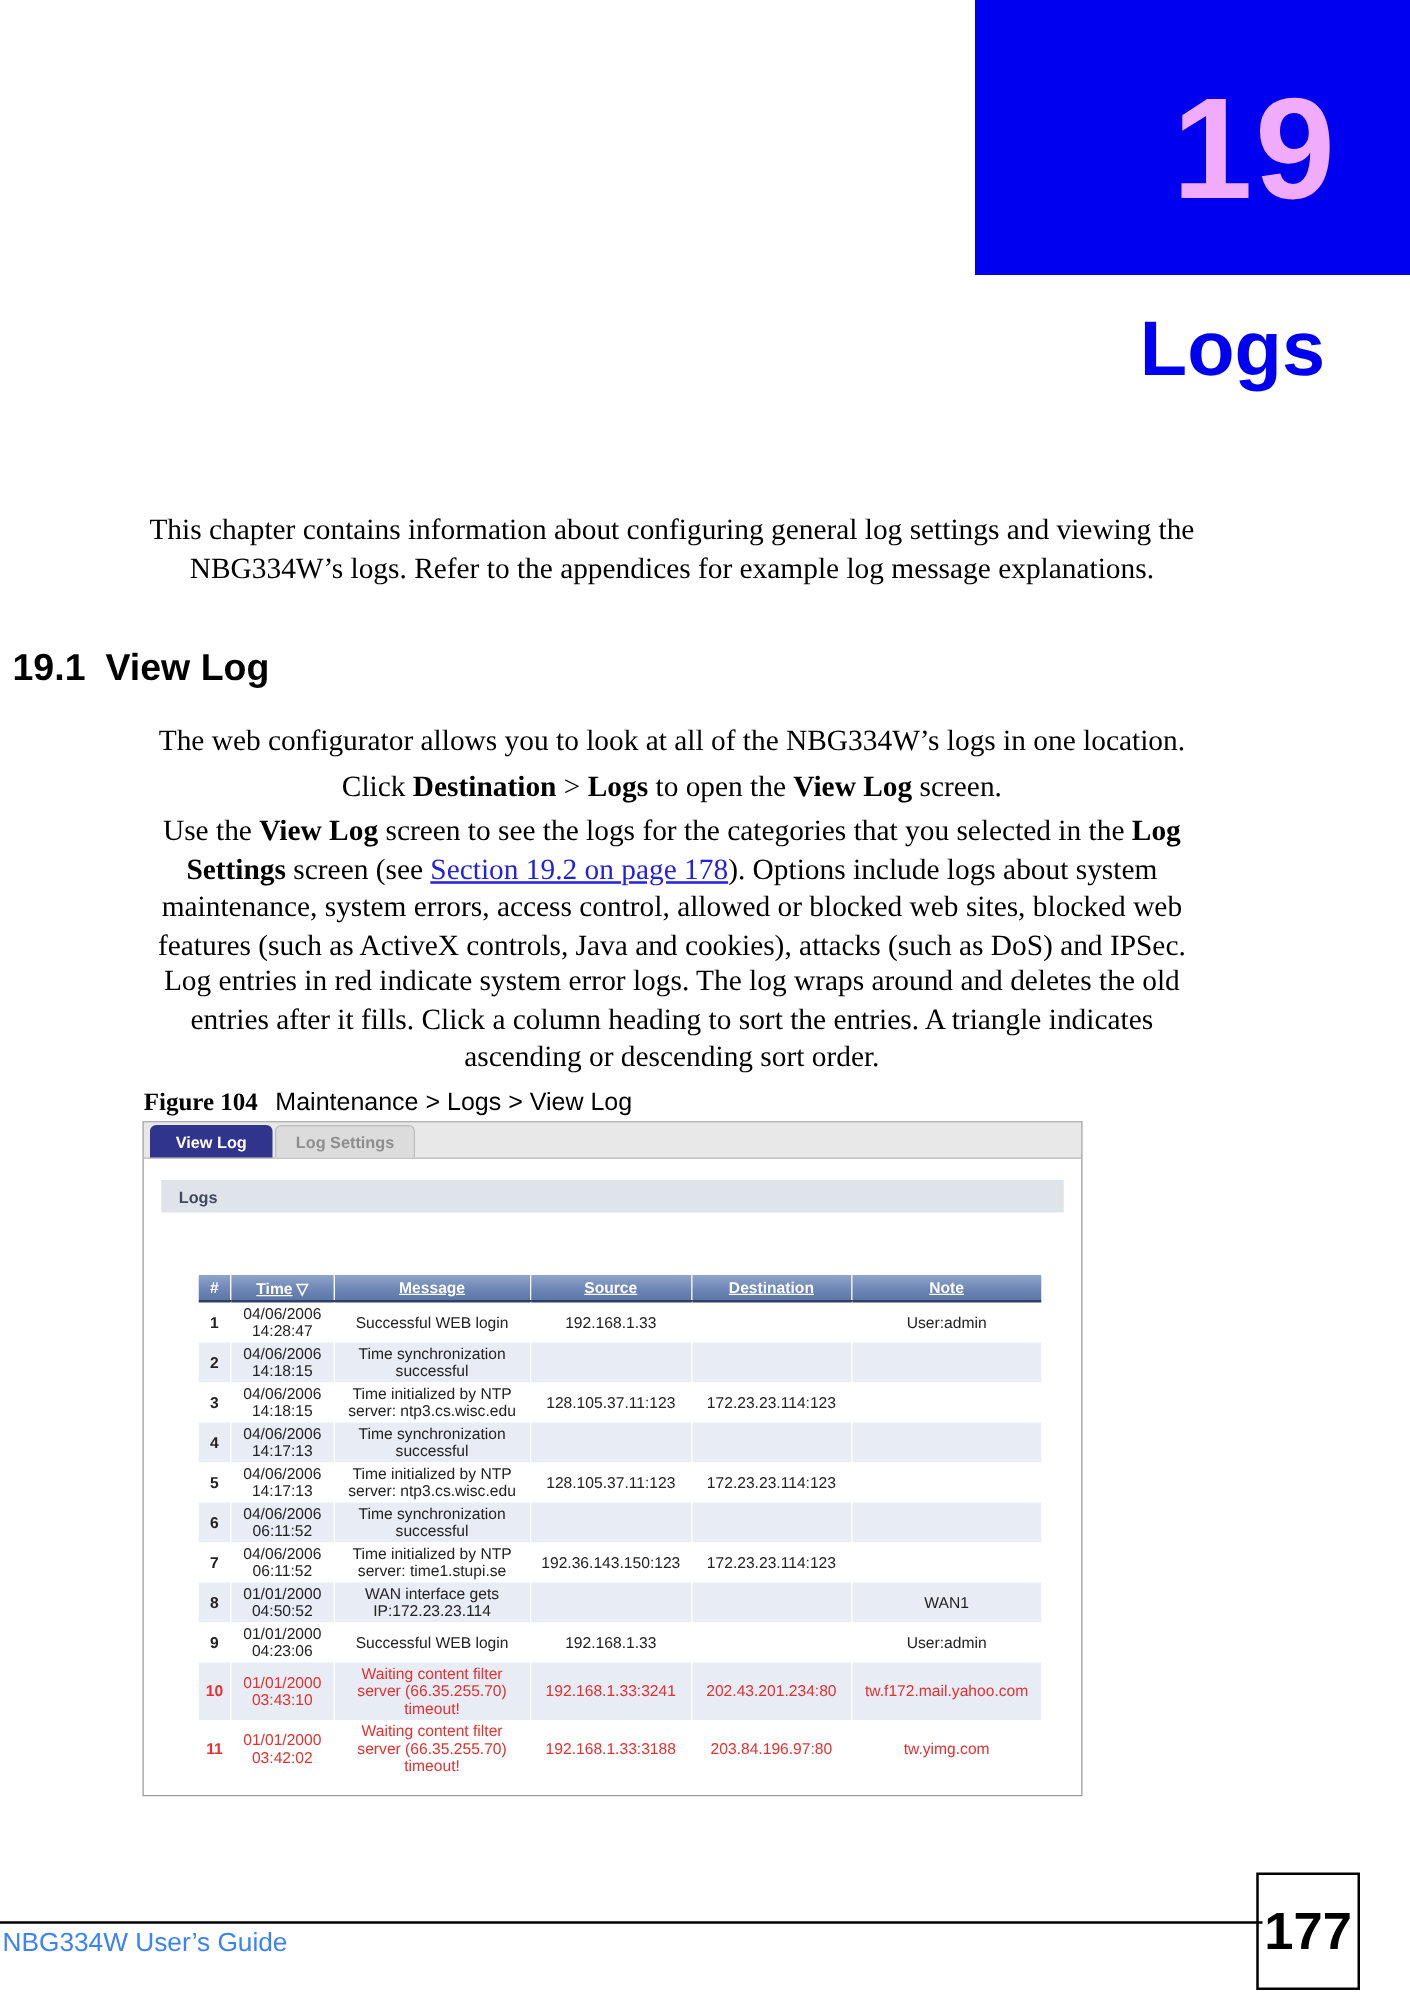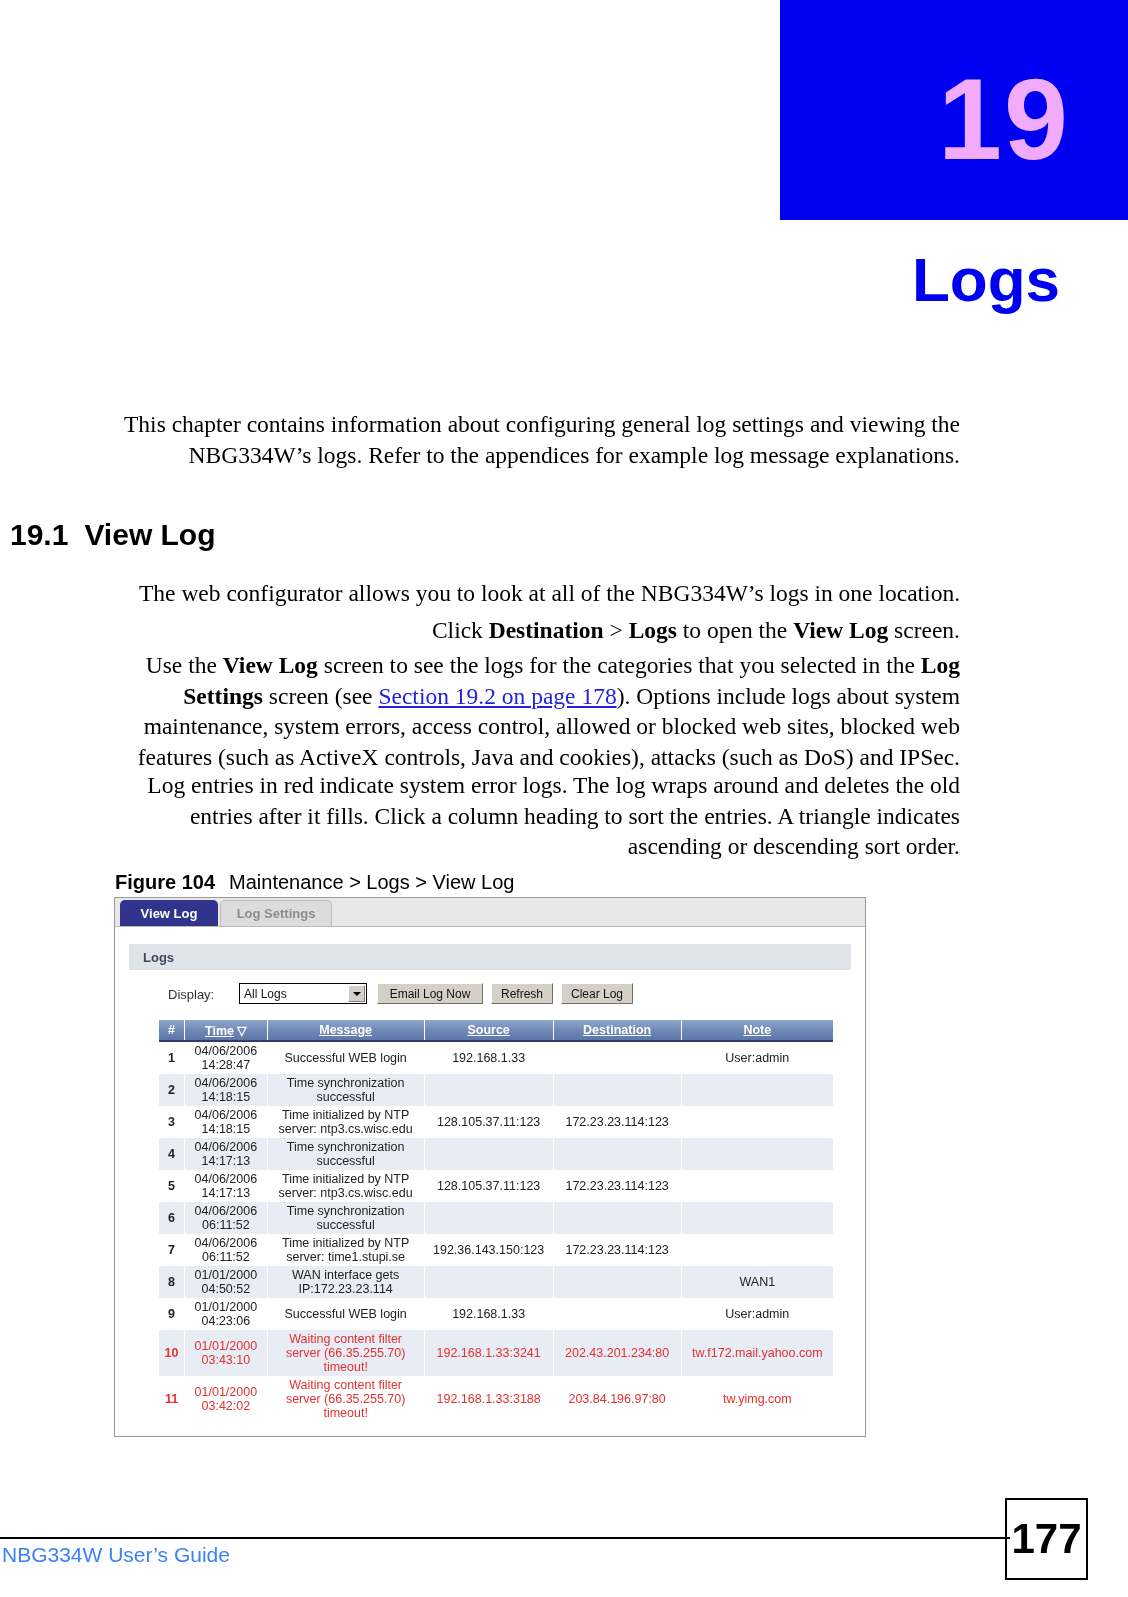--- a/index.html
+++ b/index.html
@@ -31,39 +31,39 @@
     font-weight:bold; font-size:62px; line-height:70px;
     color:#0000f0;
   }
 
   
   .content{ position:absolute; left:0; top:0; width:1128px; }
   p.body{
     position:absolute;
     left:115px; width:845px;
     font-size:23.5px; line-height:30.5px;
-    margin:0; text-align:right;
+    margin:0; text-align:center;
   }
   b{ font-weight:bold; }
   .xref{ color:#2222dd; }
 
   h2.section{
     position:absolute; left:10px; top:518px;
     font-family:"Liberation Sans", sans-serif;
     font-weight:bold; font-size:30px; line-height:34px;
     margin:0; color:#000;
   }
   h2.section .num{ margin-right:16px; }
 
   .fig-caption{
     position:absolute; left:115px; top:870px;
     font-family:"Liberation Sans", sans-serif;
     font-size:20px; line-height:24px; color:#000;
   }
-  .fig-caption .lbl{ font-weight:bold; margin-right:14px; }
+  .fig-caption .lbl{ font-weight:bold; margin-right:14px;font-family:Liberation Serif, serif; }
 
   
   .shot{
     position:absolute; left:114px; top:897px;
     width:752px; height:540px;
     background:#ffffff;
     border:1px solid #9a9a9a;
     box-sizing:border-box;
     font-family:"Liberation Sans", sans-serif;
     overflow:hidden;
@@ -185,21 +185,21 @@
     position:absolute; left:0; top:1537px; width:1010px; height:2px;
     background:#000000;
   }
   .footer-text{
     position:absolute; left:2px; top:1543px;
     font-family:"Liberation Sans", sans-serif;
     font-size:21px; color:#3b82f6;
   }
   .page-box{
     position:absolute; left:1005px; top:1498px;
-    width:83px; height:82px;
+    width:83px; height:94px;
     border:2px solid #000000;
     box-sizing:border-box;
     display:flex; align-items:center; justify-content:center;
     font-family:"Liberation Sans", sans-serif;
     font-weight:bold; font-size:42px; color:#000;
   }
 </style>
 </head>
 <body>
 
@@ -237,32 +237,20 @@
 
   <div class="tabbar">
     <div class="tab active">View Log</div>
     <div class="tab inactive">Log Settings</div>
   </div>
 
   <div class="panel-head">
     <span>Logs</span>
   </div>
 
-  <div class="toolbar">
-    <div class="tb-label">Display:</div>
-    <div class="select">
-      <span class="val">All Logs</span>
-      <span class="arrow">
-          <i></i>
-        </span>
-    </div>
-    <div class="btn b1">Email Log Now</div>
-    <div class="btn b2">Refresh</div>
-    <div class="btn b3">Clear Log</div>
-  </div>
 
   <table class="logtable">
     <thead>
       <tr>
         <th><span>#</span></th>
         <th><span class="u">Time</span><span class="caret">▽</span></th>
         <th><span class="u">Message</span></th>
         <th><span class="u">Source</span></th>
         <th><span class="u">Destination</span></th>
         <th><span class="u">Note</span></th>

